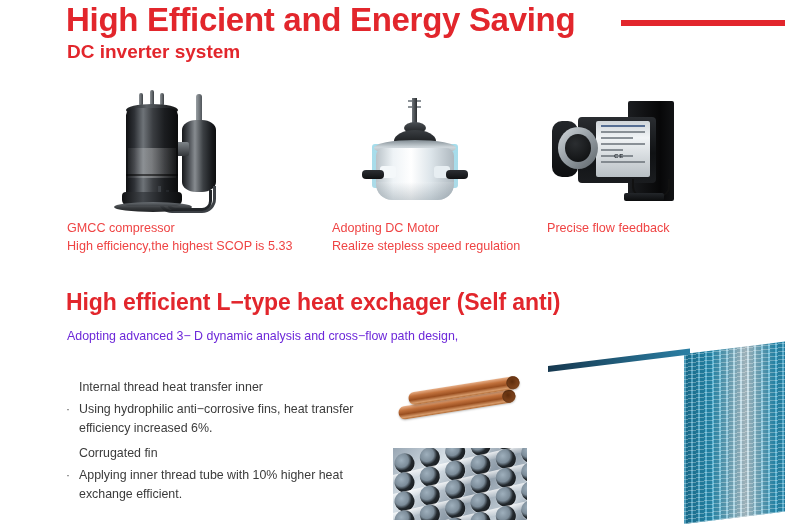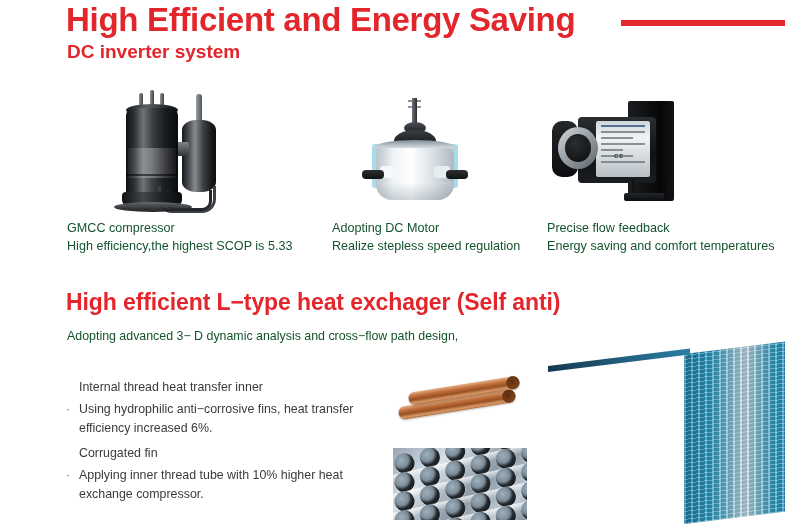--- a/index.html
+++ b/index.html
@@ -25,26 +25,26 @@
     font-size:19px;line-height:22px;font-weight:bold;
     color:#e2262c;white-space:nowrap;
   }
   .h2{
     position:absolute;left:22px;top:289px;
     font-size:23px;line-height:26px;font-weight:bold;
     color:#e2262c;white-space:nowrap;letter-spacing:-0.1px;
   }
 
   
-  .cap{position:absolute;font-size:12.6px;line-height:18px;color:#14532d;white-space:nowrap;}
+  .cap{position:absolute;font-size:12.6px;line-height:18px;color:#ef4444;white-space:nowrap;}
   .cap .l2{display:block;}
 
   .para{
     position:absolute;left:23px;top:327px;
-    font-size:12.4px;line-height:19px;color:#14532d;white-space:nowrap;
+    font-size:12.4px;line-height:19px;color:#6d28d9;white-space:nowrap;
   }
 
   .feat{position:absolute;font-size:12.4px;line-height:19px;color:#3b3b3b;}
   .feat .ftitle{display:block;margin-left:13px;white-space:nowrap;}
   .feat .frow{position:relative;margin-top:3px;}
   .feat .dot{
     position:absolute;left:0;top:0;width:13px;
     text-align:left;color:#555;font-size:12px;line-height:19px;
   }
   .feat .ftext{display:block;margin-left:13px;}
@@ -334,21 +334,20 @@
       <i></i>
     </div>
     <div class="pm-ce">CE</div>
     <div class="pm-collar"></div>
     <div class="pm-port"></div>
     <div class="pm-wire"></div>
     <div class="pm-foot"></div>
   </div>
   <div class="cap" style="left:503px;top:219px;">
     <span class="l2">Precise flow feedback</span>
-    <span class="l2">Energy saving and comfort temperatures</span>
   </div>
 
   <div class="h2">High efficient L−type heat exchager (Self anti)</div>
   <div class="para">
     <span style="display:block">Adopting advanced 3− D dynamic analysis and cross−flow path design,</span>
   </div>
 
   <div class="feat" style="left:22px;top:378px;">
     <span class="ftitle">Internal thread heat transfer inner</span>
     <div class="frow">
@@ -359,21 +358,21 @@
       </span>
     </div>
   </div>
 
   <div class="feat" style="left:22px;top:444px;">
     <span class="ftitle">Corrugated fin</span>
     <div class="frow">
       <span class="dot">·</span>
       <span class="ftext">
         <span>Applying inner thread tube with 10% higher heat</span>
-        <span>exchange compressor.</span>
+        <span>exchange efficient.</span>
       </span>
     </div>
   </div>
 
   <div class="pipes">
     <div class="pipe p1">
       <span class="bore"></span>
     </div>
     <div class="pipe p2">
       <span class="bore"></span>

